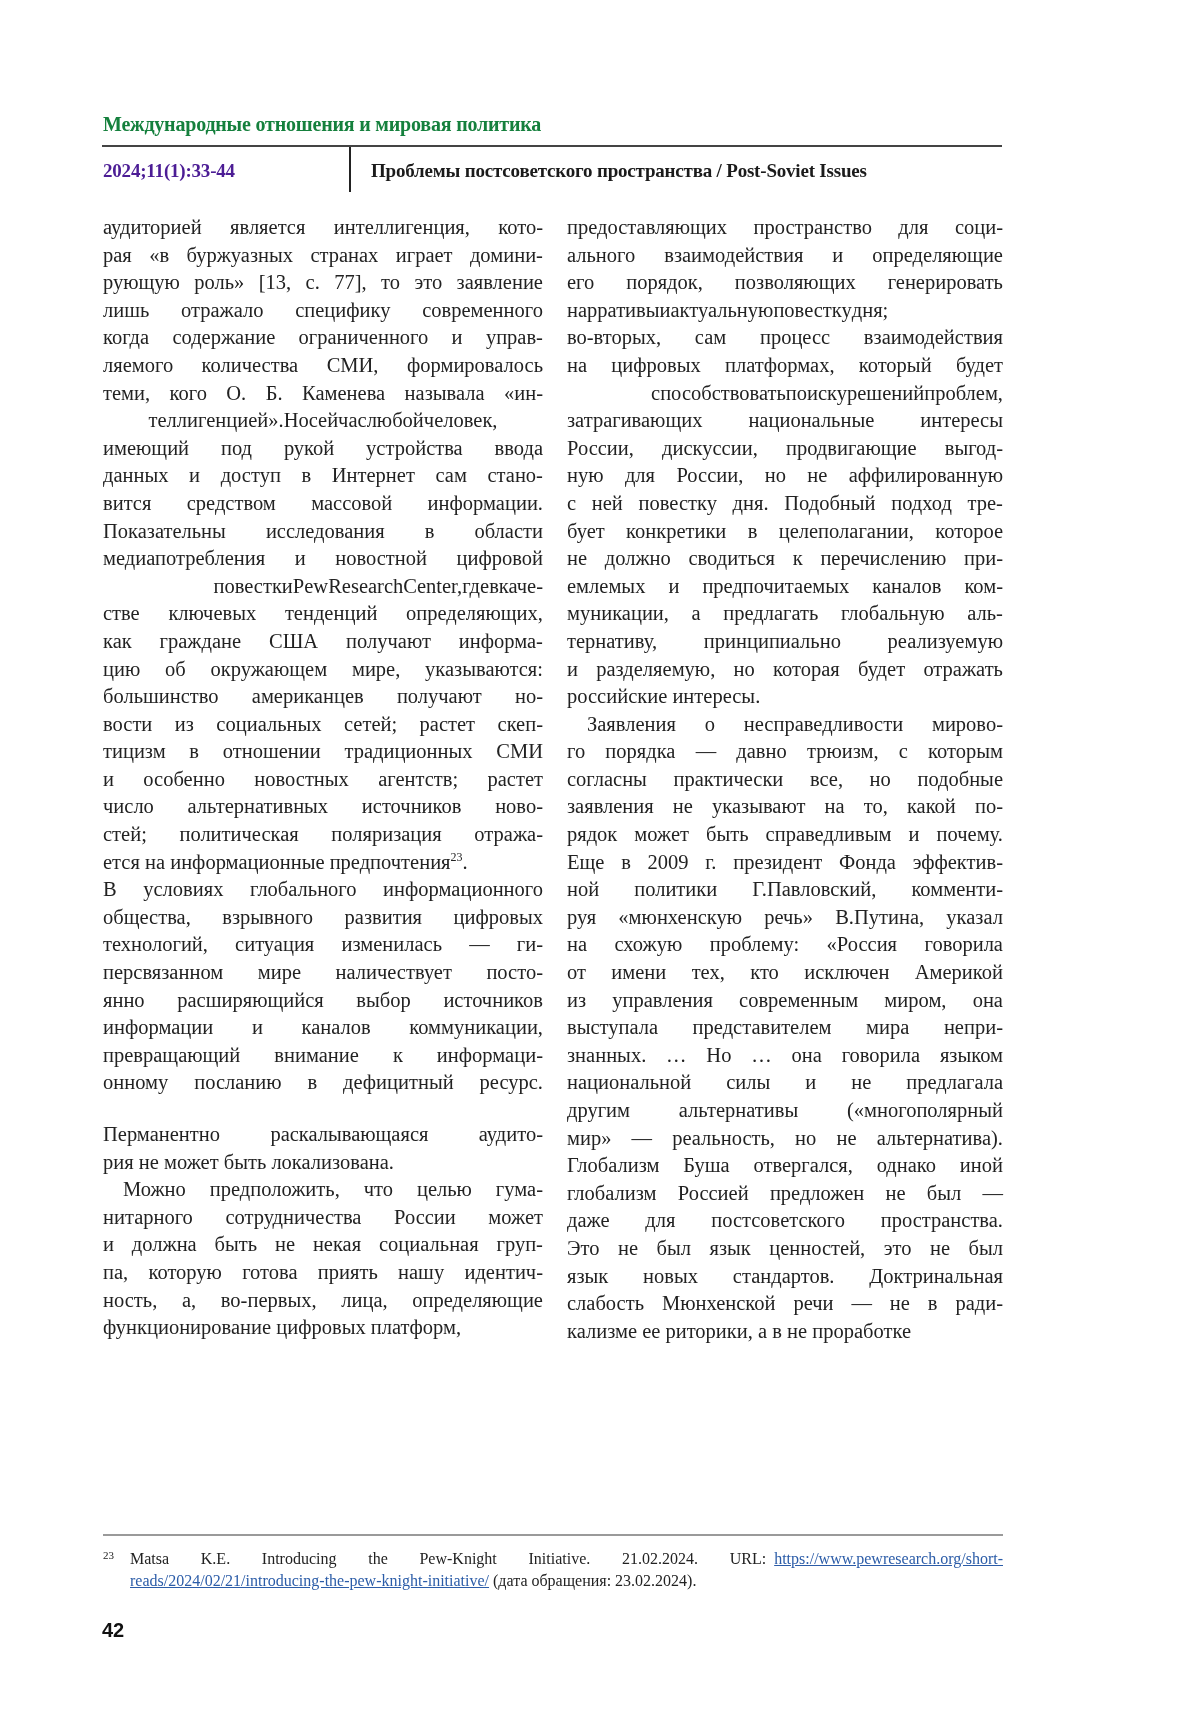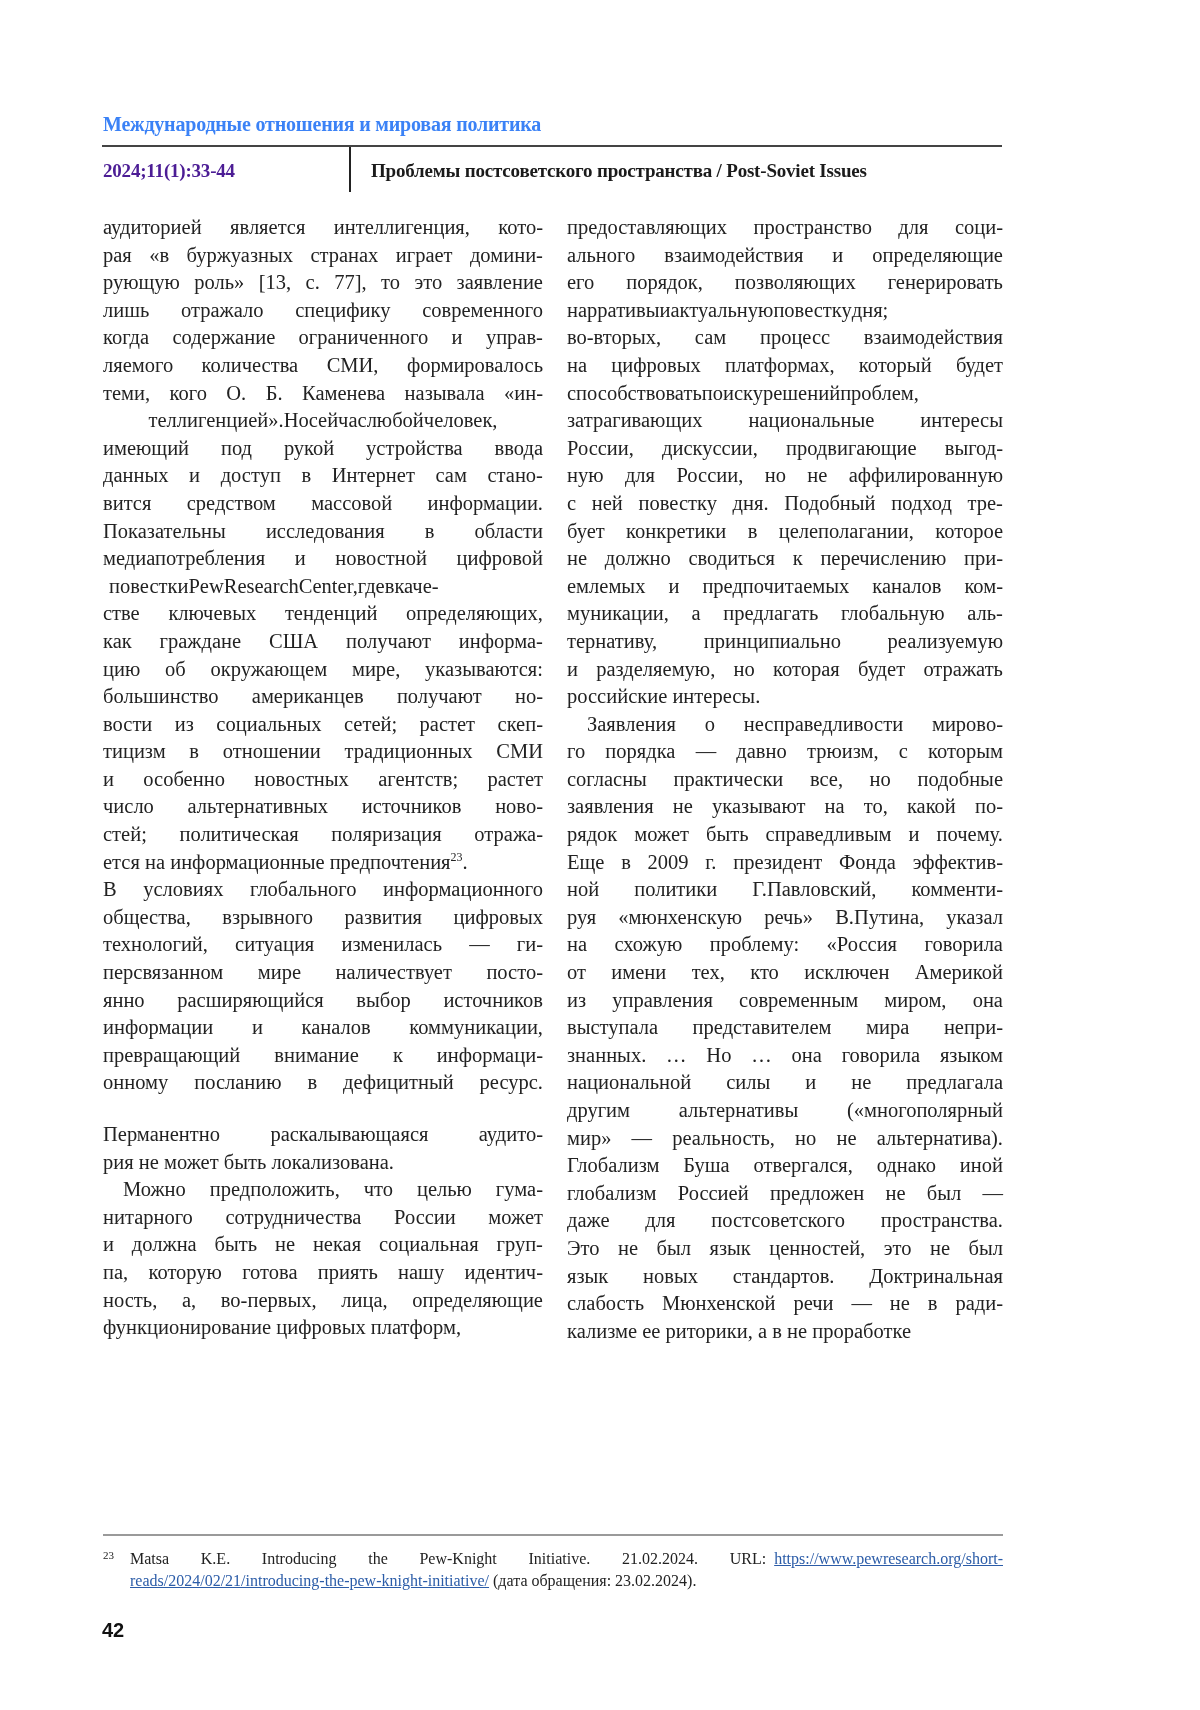--- a/index.html
+++ b/index.html
@@ -1,17 +1,17 @@
 <!DOCTYPE html>
 <html><head>
   <meta charset="utf-8">
   <style>
     html, body { margin: 0; padding: 0; background: #ffffff; }
     body { width: 1200px; height: 1710px; position: relative; overflow: hidden; font-family: "Liberation Serif", serif; color: #222222; }
-    .journal-title { position: absolute; left: 103px; top: 113px; font-size: 20px; font-weight: bold; letter-spacing: -0.2px; color: #3b82f6; }
+    .journal-title { position: absolute; left: 103px; top: 113px; font-size: 20px; font-weight: bold; letter-spacing: -0.2px; color: #15803d; }
     .header-rule { position: absolute; left: 102px; top: 145px; width: 900px; height: 2px; background: #444444; }
     .header-vrule { position: absolute; left: 349px; top: 147px; width: 2px; height: 45px; background: #222222; }
     .issue-code { position: absolute; left: 103px; top: 160px; font-size: 19px; font-weight: bold; color: #4c1d95; letter-spacing: -0.2px; }
     .section-name { position: absolute; left: 371px; top: 160px; font-size: 19px; font-weight: bold; color: #1b1b1b; letter-spacing: -0.2px; }
     .column { position: absolute; top: 214px; width: 440px; }
     .col-left { left: 103px; }
     .col-right { left: 567px; width: 436px; }
     .line { height: 27.6px; line-height: 27.6px; font-size: 20.5px; white-space: nowrap; text-align: justify; text-align-last: justify; }
     .line.last { text-align-last: left; }
     .line.indent { padding-left: 20px; }
@@ -148,21 +148,21 @@
     </div>
     <div class="line" style="display: flex; justify-content: space-between;">
       <span style="display: flex; justify-content: space-between; flex: 1 1 0%;">
         <span>медиапотребления</span>
         <span>и</span>
         <span>новостной</span>
         <span>цифровой</span>
       </span>
     </div>
     <div class="line" style="display: flex; justify-content: space-between;">
-      <span style="display: flex; justify-content: flex-start; flex: 1 1 0%; margin-left: 6px;">
+      <span style="display: flex; justify-content: flex-end; flex: 1 1 0%;">
         <span>повестки</span>
         <span>Pew</span>
         <span>Research</span>
         <span>Center,</span>
         <span>где</span>
         <span>в</span>
         <span>каче-</span>
       </span>
     </div>
     <div class="line" style="display: flex; justify-content: space-between;">
@@ -412,21 +412,21 @@
     <div class="line" style="display: flex; justify-content: space-between;">
       <span style="display: flex; justify-content: space-between; flex: 1 1 0%;">
         <span>на</span>
         <span>цифровых</span>
         <span>платформах,</span>
         <span>который</span>
         <span>будет</span>
       </span>
     </div>
     <div class="line" style="display: flex; justify-content: space-between;">
-      <span style="display: flex; justify-content: flex-start; flex: 1 1 0%;">
+      <span style="display: flex; justify-content: flex-end; flex: 1 1 0%;">
         <span>способствовать</span>
         <span>поиску</span>
         <span>решений</span>
         <span>проблем,</span>
       </span>
     </div>
     <div class="line" style="display: flex; justify-content: space-between;">
       <span style="display: flex; justify-content: space-between; flex: 1 1 0%;">
         <span>затрагивающих</span>
         <span>национальные</span>

